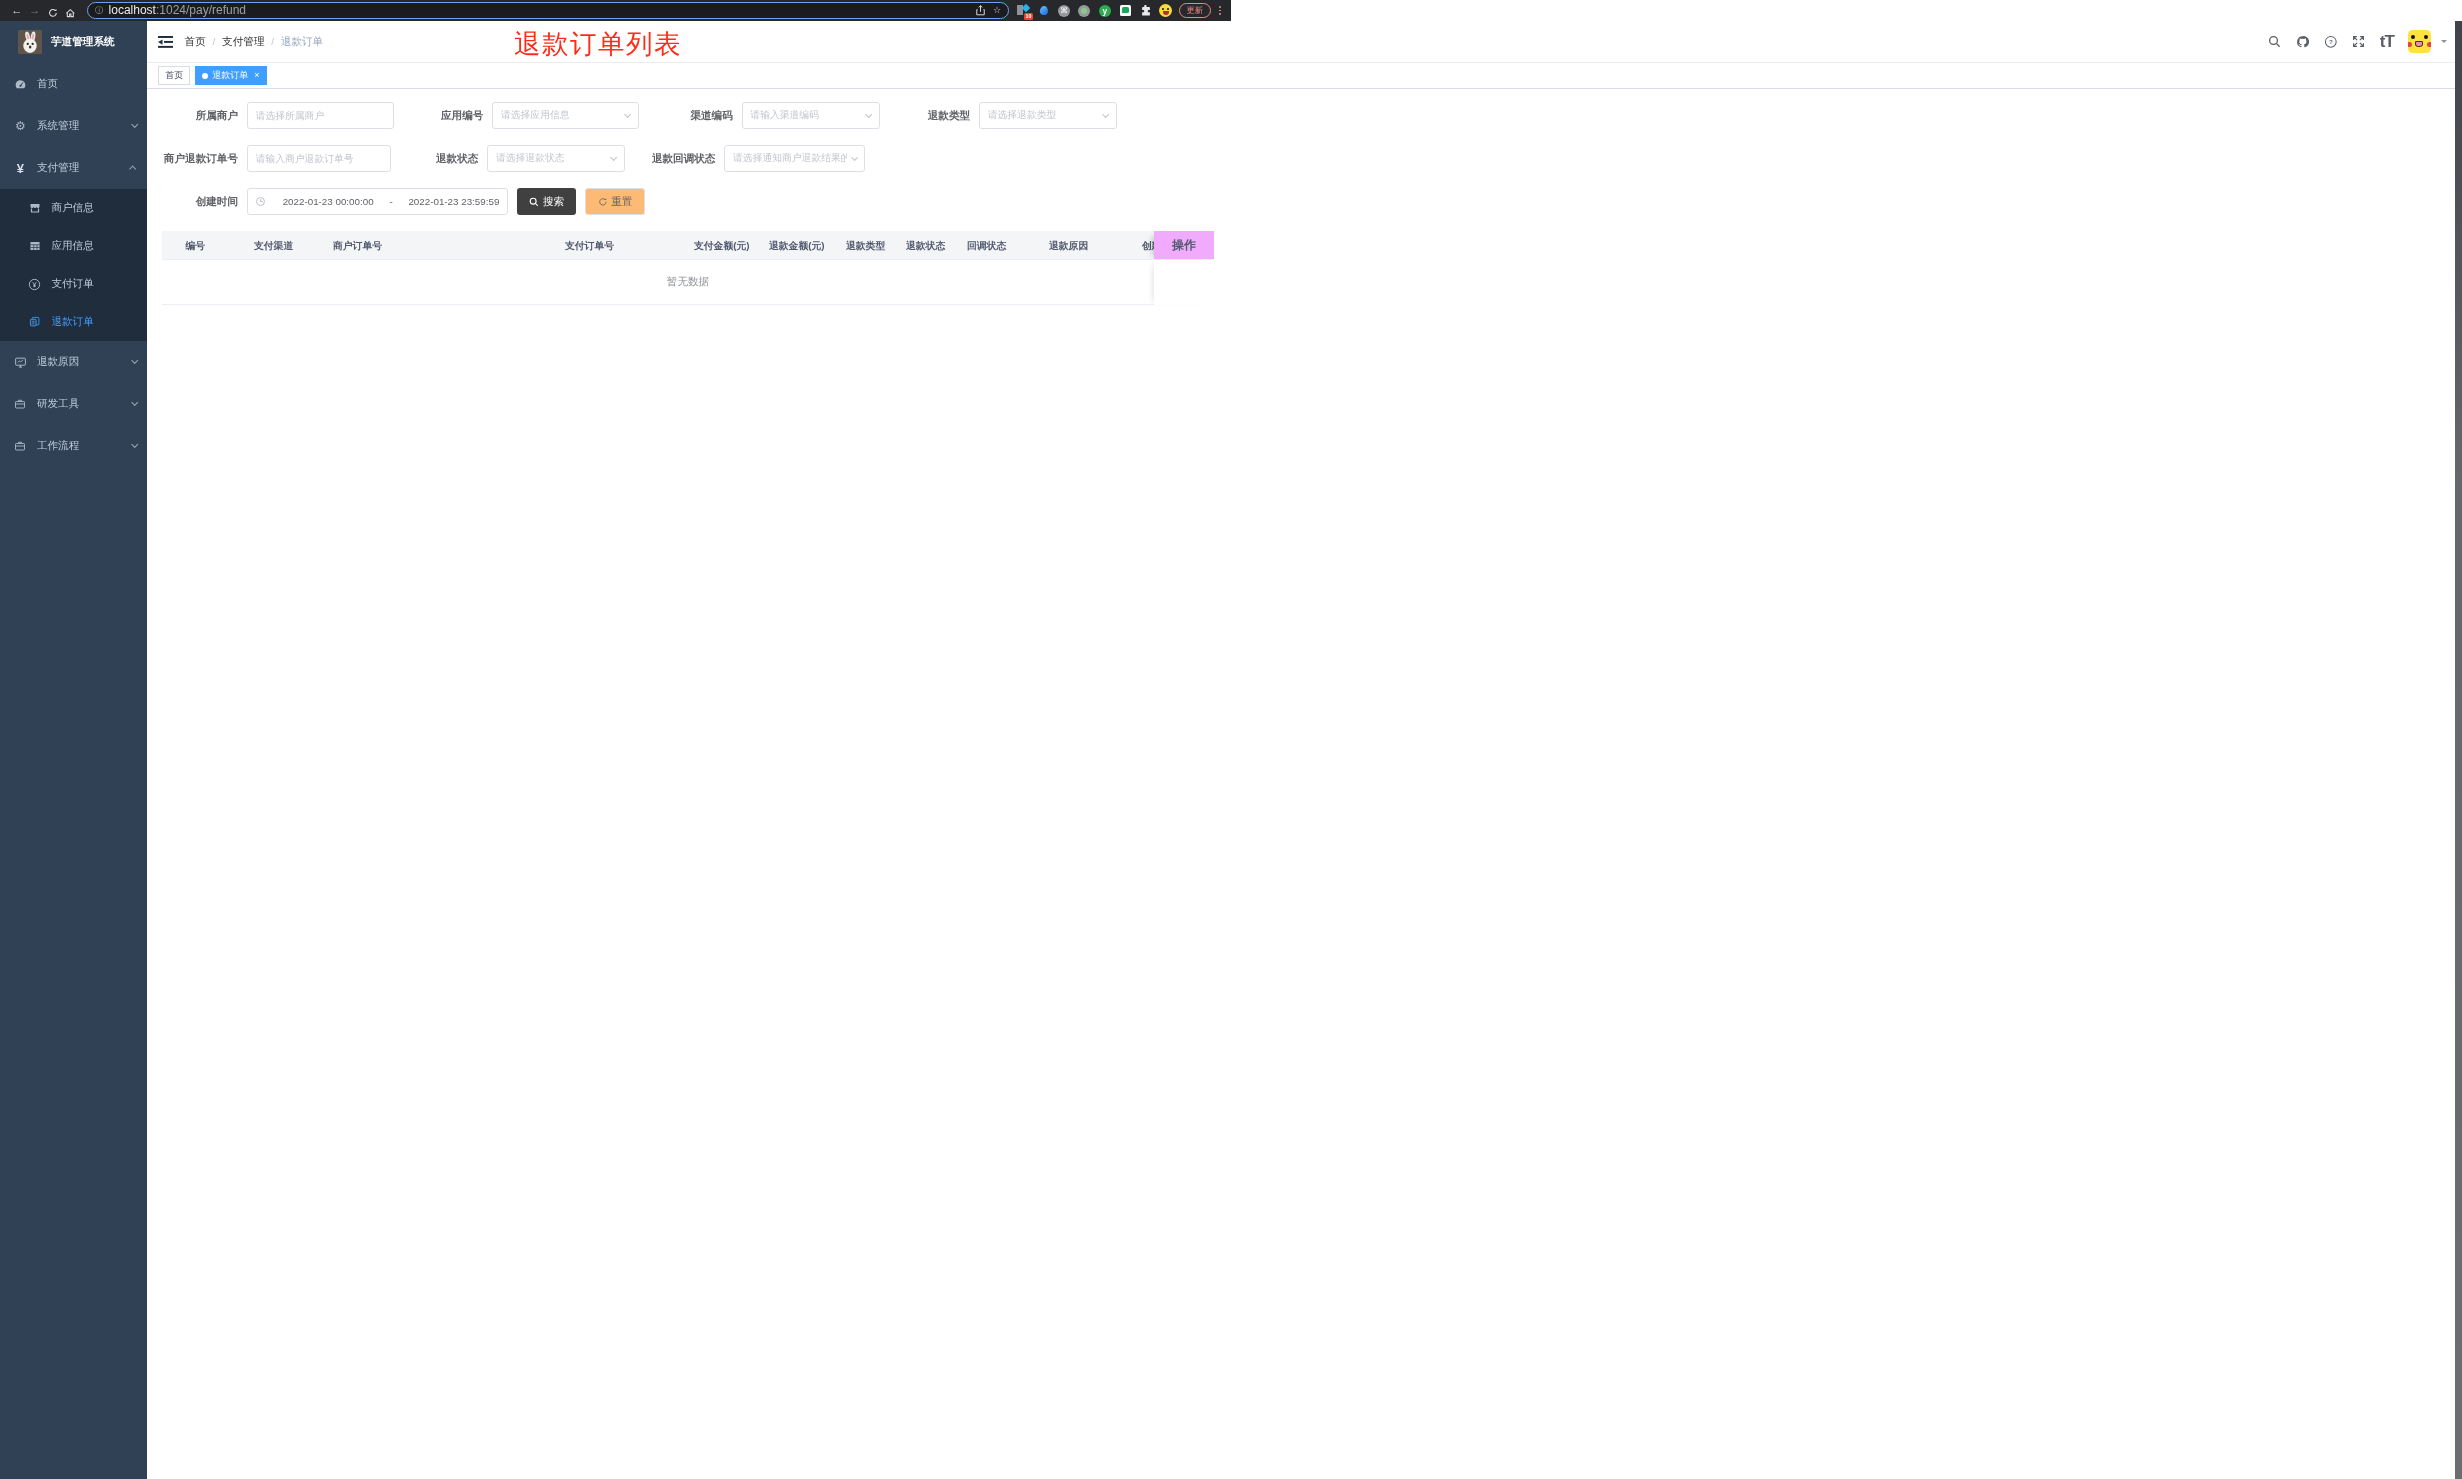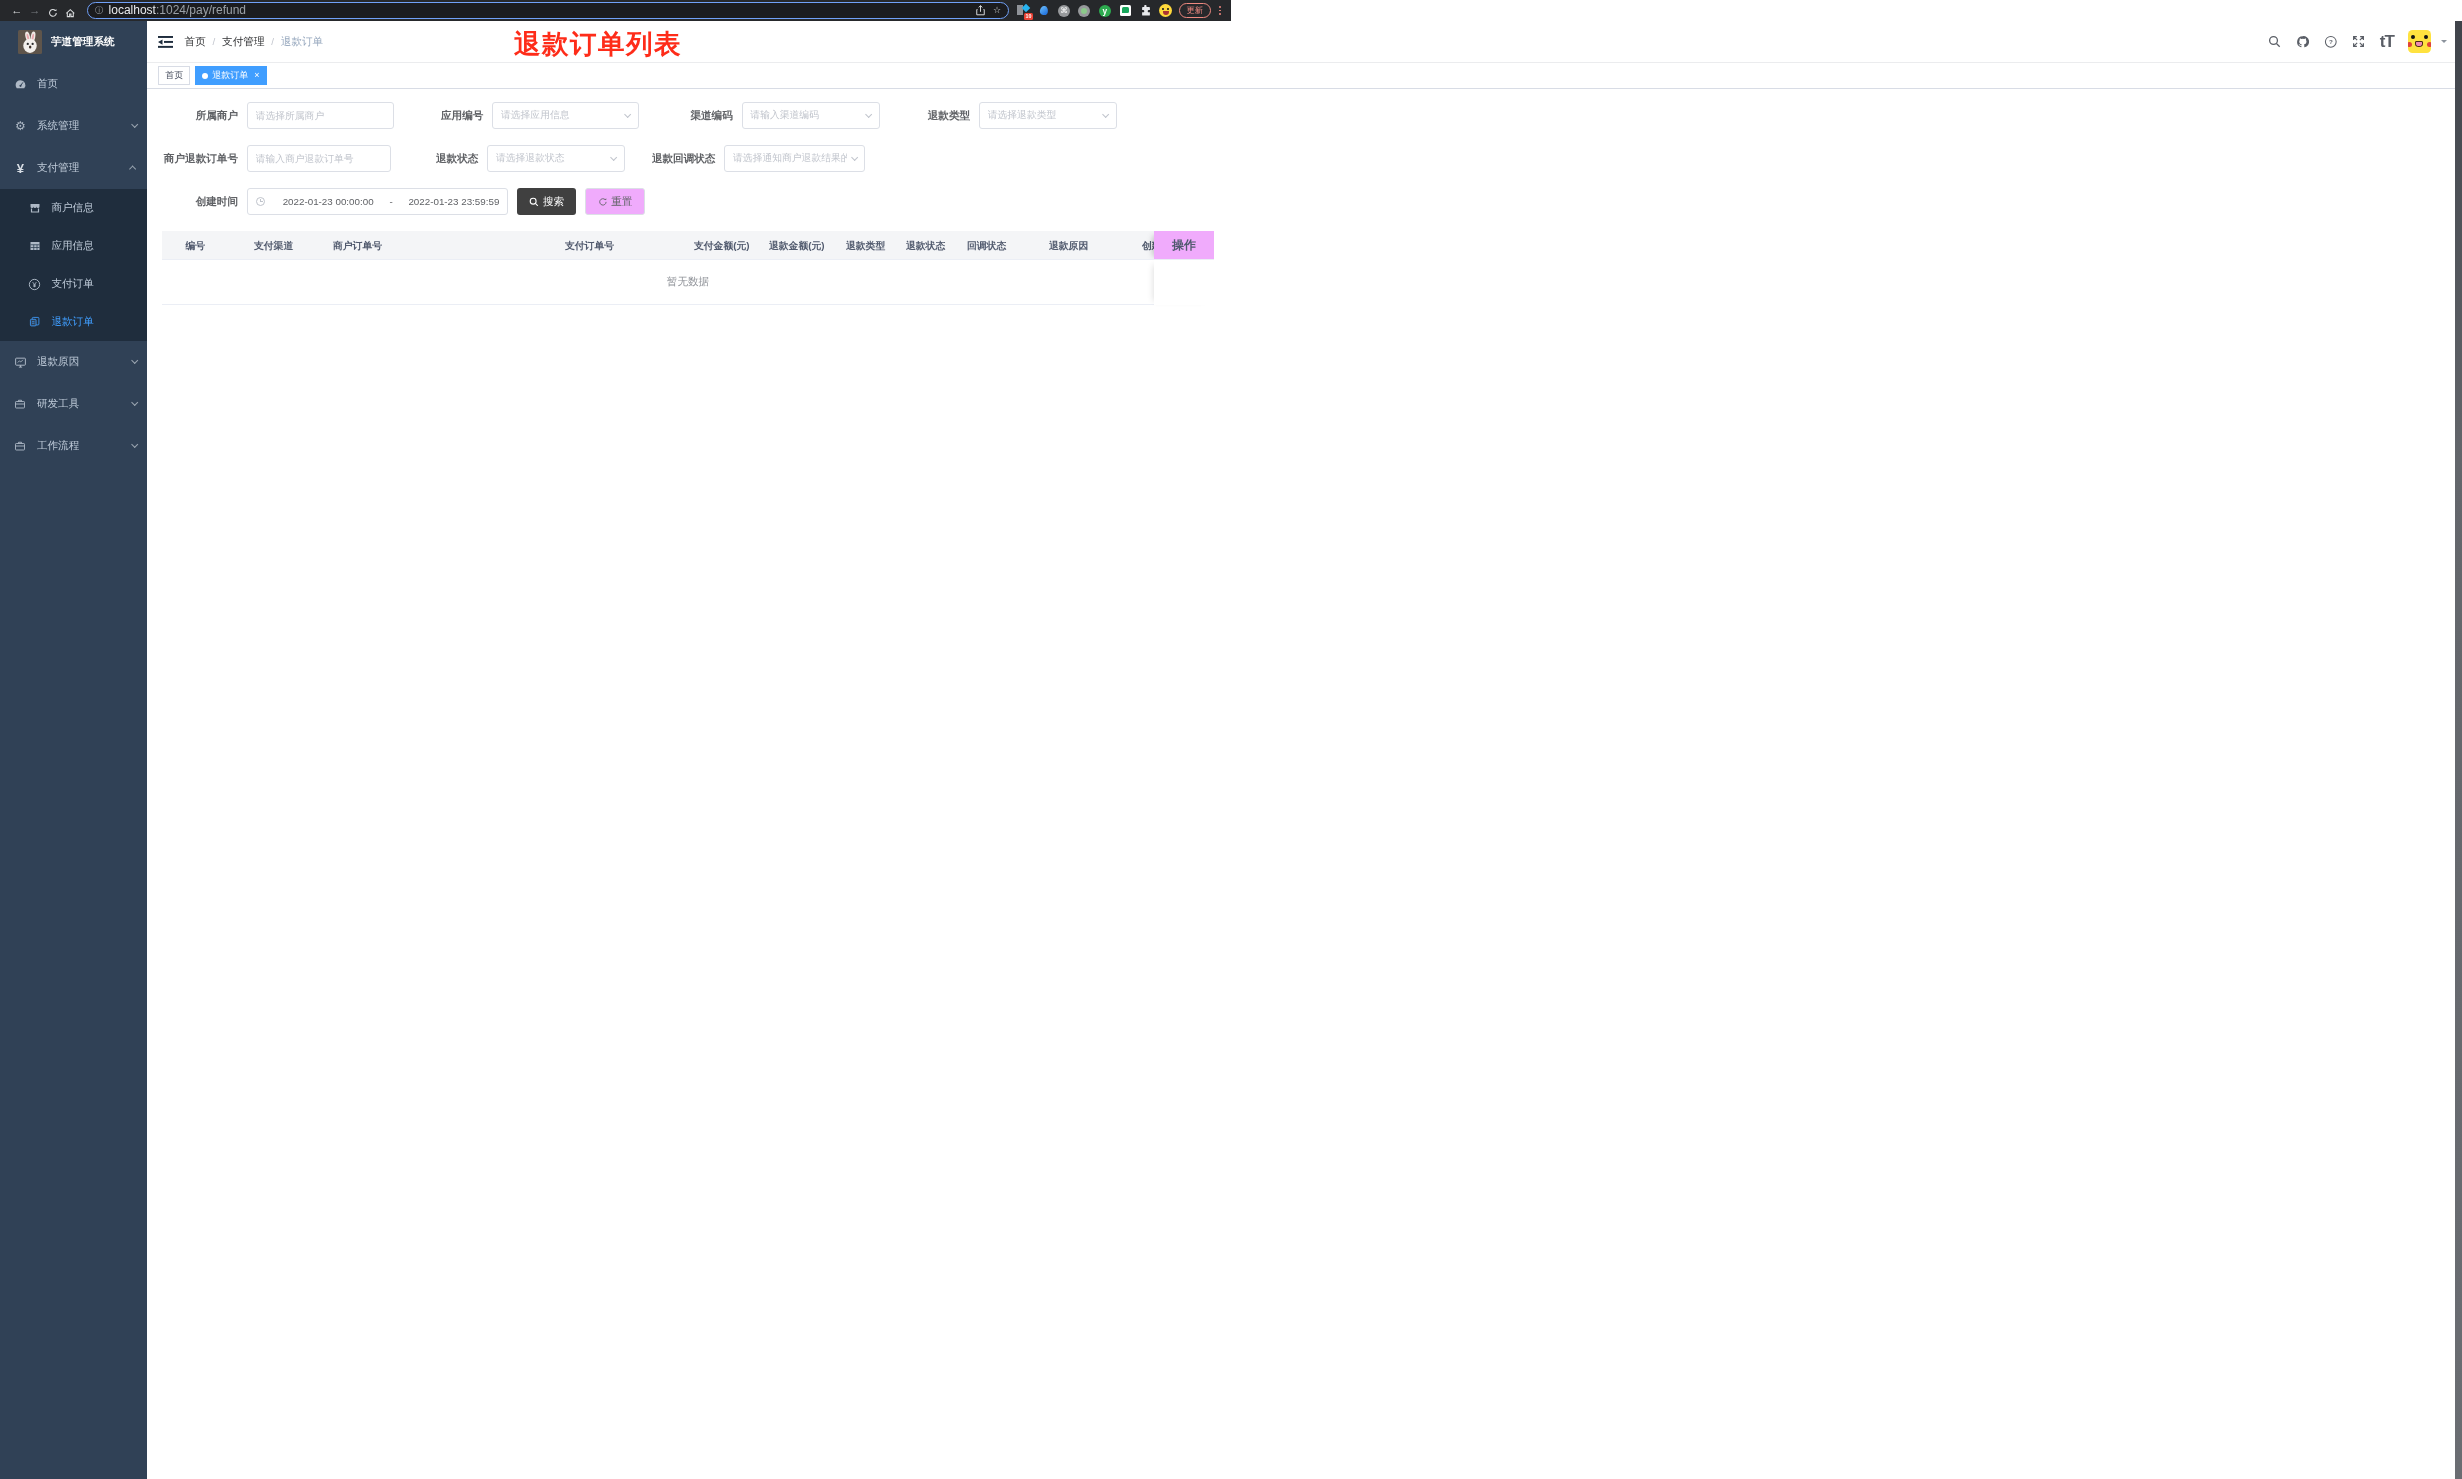--- a/index.html
+++ b/index.html
@@ -61,21 +61,21 @@
   
   .main { position:absolute; left:147px; top:21px; right:0; bottom:0; background:#fff; overflow:hidden; }
   .navbar { height:42px; display:flex; align-items:center; border-bottom:0.8px solid #ebecee;
             padding:0 15px 0 11.3px; position:relative; }
   .hamburger { width:15px; height:12px; margin-right:11.3px; cursor:pointer; }
   .breadcrumb { display:flex; align-items:center; font-size:10.6px; gap:6.8px; }
   .breadcrumb .bc { color:#303133; }
   .breadcrumb .sep { color:#c0c4cc; font-size:9.8px; }
   .breadcrumb .bc.current { color:#97a8be; }
   .annotation { position:absolute; left:367px; top:5.3px; color:#fe2c19; font-size:26.5px;
-                font-weight:bold; letter-spacing:1.5px; white-space:nowrap; z-index:20; }
+                font-weight:normal; letter-spacing:1.5px; white-space:nowrap; z-index:20; }
   .nav-right { margin-left:auto; display:flex; align-items:center; gap:14.4px; color:#5a5e66; }
   .nav-ic { width:13.6px; height:13.6px; display:flex; align-items:center; justify-content:center; cursor:pointer; }
   .tT { font-size:17px; font-weight:bold; color:#5a5e66; letter-spacing:-0.8px; }
   .pika { width:23px; height:23px; border-radius:4.5px; background:#ffe23f; position:relative; overflow:hidden; cursor:pointer; }
   .pika .eye { position:absolute; width:3.8px; height:3.8px; background:#151515; border-radius:50%; top:5.3px; }
   .pika .cheek { position:absolute; width:5.3px; height:5.3px; background:#e0443a; border-radius:50%; top:12px; }
   .pika .mouth { position:absolute; width:8.3px; height:6.8px; background:#f08bb1; border:1.1px solid #4a2a12;
                  border-radius:20% 20% 50% 50%; left:6.8px; top:10.6px; }
   .caret-down { width:0; height:0; border-left:3px solid transparent; border-right:3px solid transparent;
                 border-top:3.8px solid #8c939d; margin-left:-4.5px; cursor:pointer; }
@@ -105,21 +105,21 @@
               transform:rotate(45deg); margin-left:4.5px; flex:none; margin-top:-2.3px; }
   .daterange { width:261px; justify-content:space-between; color:#606266; font-size:9.8px; }
   .daterange .dval { white-space:nowrap; overflow:hidden; max-width:99px; color:#606266; }
   .daterange .dsep { color:#606266; padding:0 3px; }
   .clock { width:9.8px; height:9.8px; border:0.9px solid #c0c4cc; border-radius:50%; position:relative; flex:none; margin-right:4.5px; }
   .clock:after { content:""; position:absolute; left:3.8px; top:1.5px; width:0.9px; height:3px; background:#c0c4cc; }
   .clock:before { content:""; position:absolute; left:3.8px; top:3.8px; width:2.6px; height:0.9px; background:#c0c4cc; }
   .btn { height:27px; border-radius:3px; font-size:10.6px; display:inline-flex; align-items:center;
          justify-content:center; cursor:pointer; padding:0 11.3px; gap:3.8px; border:0.8px solid transparent; }
   .btn-primary { background:#404040; color:#fff; }
-  .btn-plain { background:#f0abfc; border-color:#dcdfe6; color:#606266; }
+  .btn-plain { background:#fdba74; border-color:#dcdfe6; color:#606266; }
 
   
   .toolbar { display:flex; align-items:center; margin:16.6px 15px 0 15px; }
   .btn-export { height:21px; border-radius:2.3px; font-size:9px; background:#fdf6ec;
                 border:0.8px solid #f5dab1; color:#e6a23c; padding:0 8.3px; gap:3.8px;
                 display:inline-flex; align-items:center; cursor:pointer; }
   .circle-btn { width:21px; height:21px; border-radius:50%; border:0.8px solid #dfe4ed; background:#fff;
                 display:flex; align-items:center; justify-content:center; color:#606266; cursor:pointer; }
   .toolbar .right { margin-left:auto; display:flex; gap:7.6px; }
 

